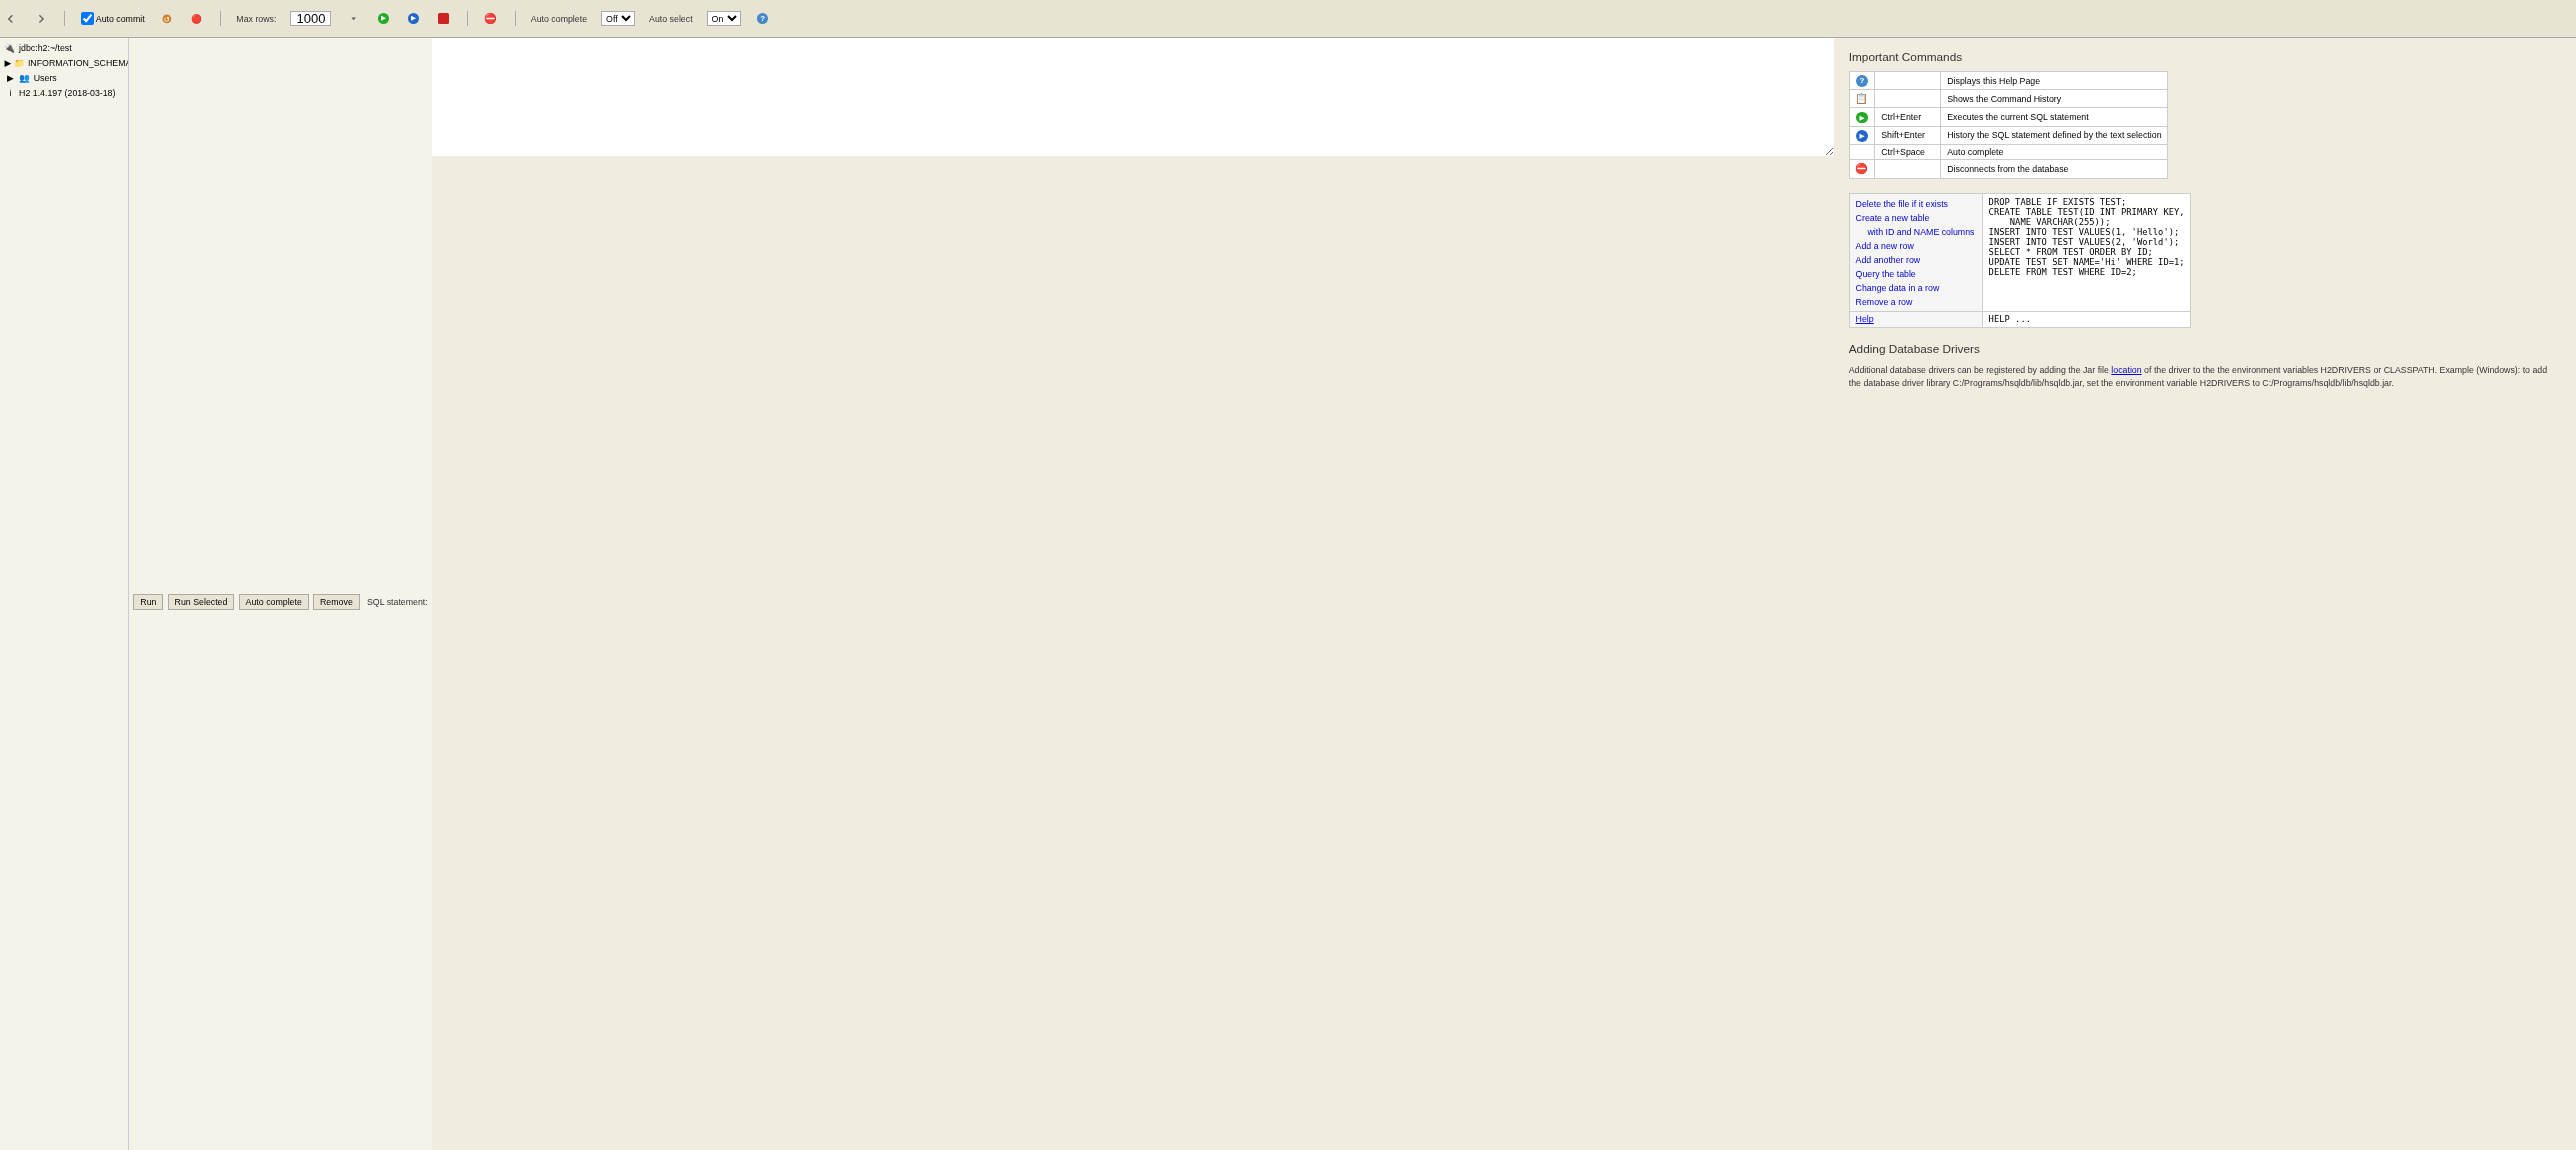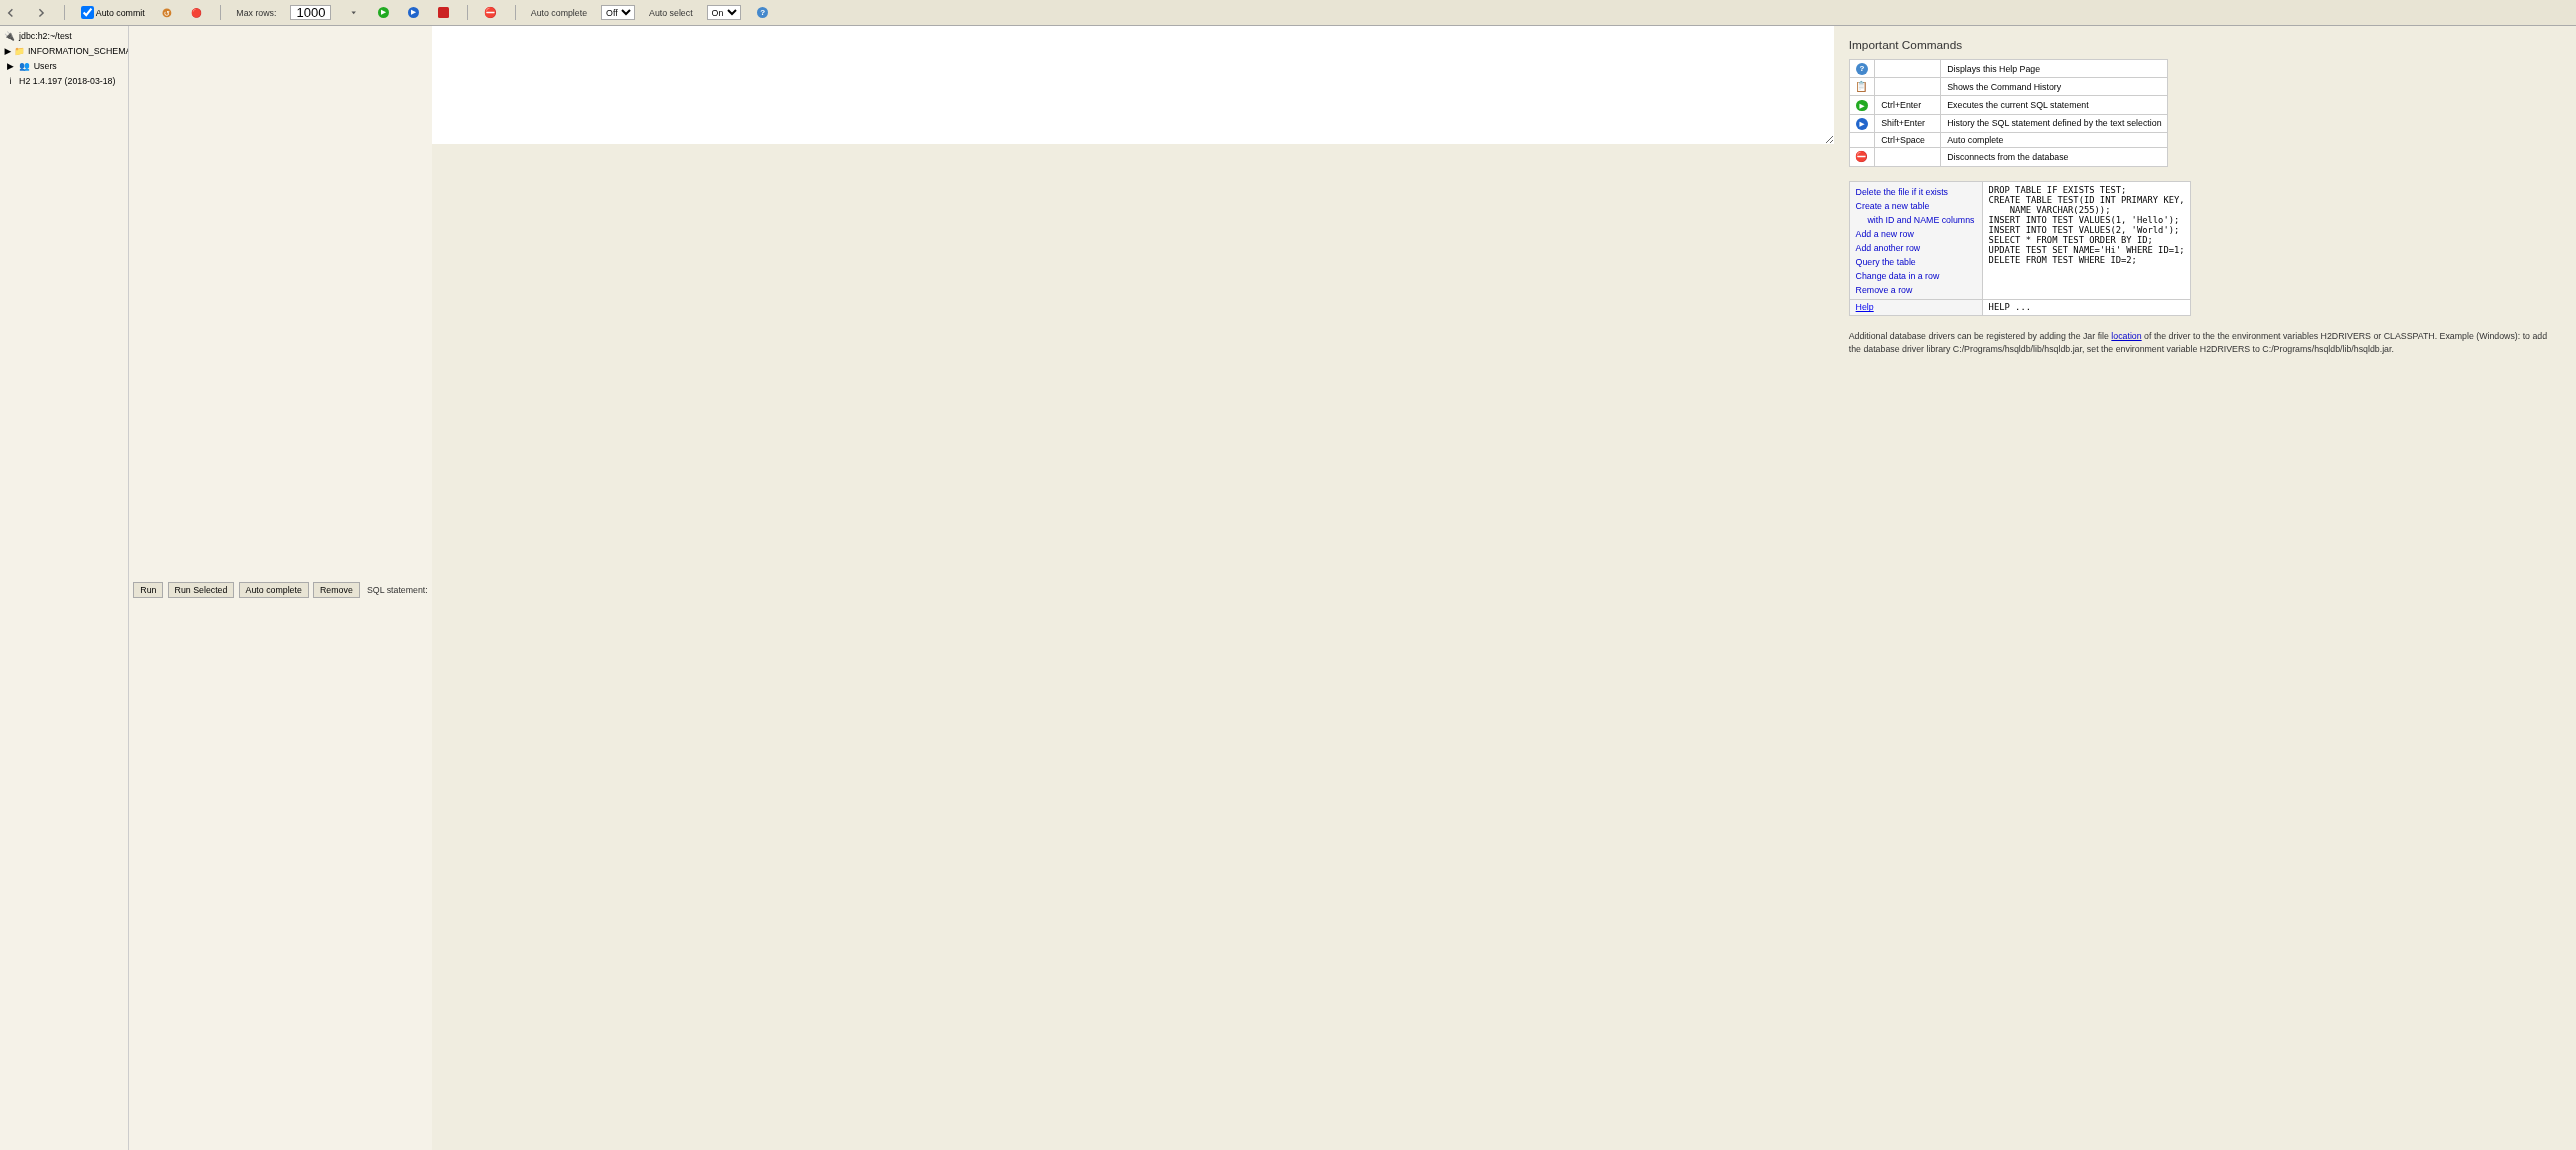--- a/index.html
+++ b/index.html
@@ -11,21 +11,21 @@
     }
 
     
     #toolbar {
       display: flex;
       align-items: center;
       background: #e8e4d4;
       border-bottom: 0.7px solid #aaa;
       padding: 1.5px 2.9px;
       gap: 14px;
-      height: 26px;
+      height: 38px;
     }
     .toolbar-icon {
       width: 16px;
       height: 16px;
       display: flex;
       align-items: center;
       justify-content: center;
       cursor: pointer;
       font-size: 10.3px;
     }
@@ -439,20 +439,21 @@
             <td class="help-link-cell">
               <a href="#">Help</a>
             </td>
             <td class="help-code-cell">
               <span>HELP ...</span>
             </td>
           </tr>
         </tbody>
       </table>
 
+      <div class="section-title">Adding Database Drivers</div>
 
       <p class="drivers-text">
         <span>Additional database drivers can be registered by adding the Jar file </span><a href="#">location</a><span> of the driver to the the environment variables H2DRIVERS or CLASSPATH. Example (Windows): to add the database driver library C:/Programs/hsqldb/lib/hsqldb.jar, set the environment variable H2DRIVERS to C:/Programs/hsqldb/lib/hsqldb.jar.</span>
       </p>
 
     </div>
   </div>
 </div>
 
 

